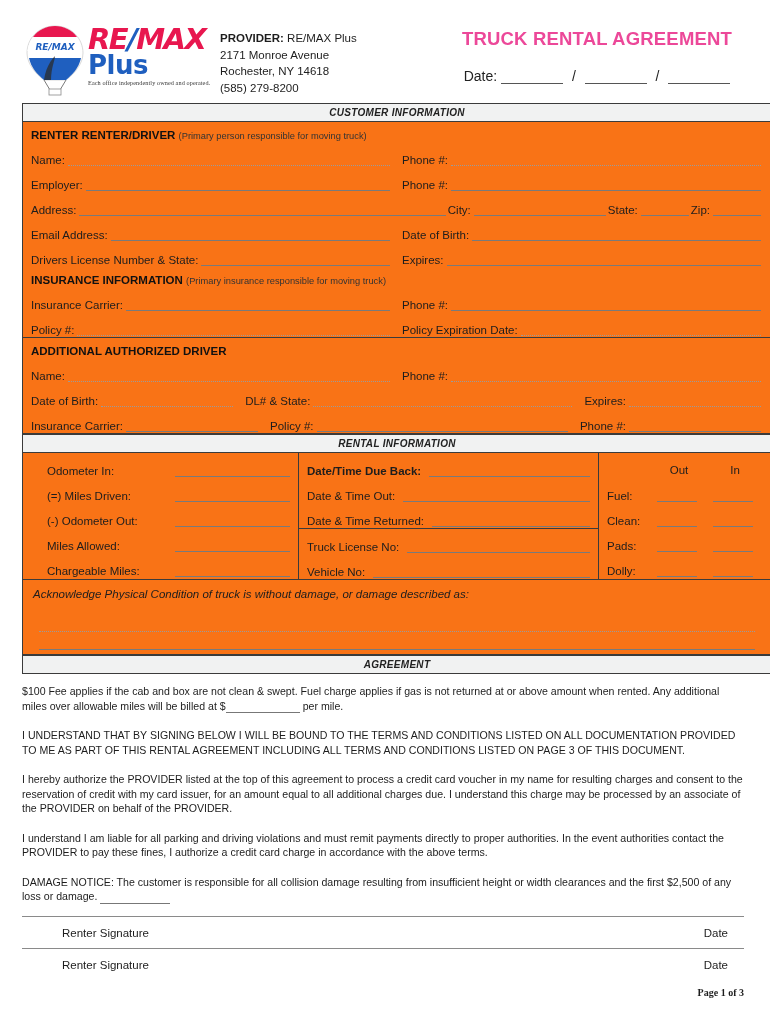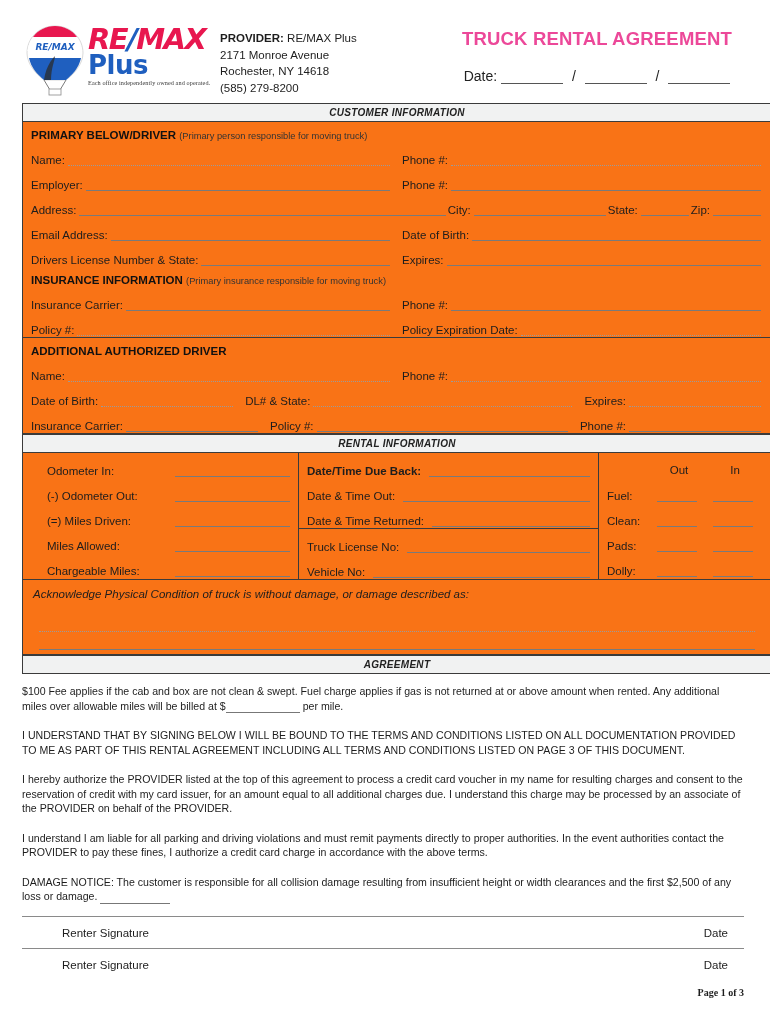--- a/index.html
+++ b/index.html
@@ -334,21 +334,21 @@
       </div>
     </div>
   </div>
 
   <div class="form-table">
 
     <div class="sec-bar">CUSTOMER INFORMATION</div>
 
     <div class="block">
       <div class="grp-title">
-        <span>PRIMARY BELOW/DRIVER</span>
+        <span>RENTER RENTER/DRIVER</span>
         <span class="note">(Primary person responsible for moving truck)</span>
       </div>
 
       <div class="frow">
         <div class="half">
           <span class="lbl">Name:</span>
           <span class="fill dot"></span>
         </div>
         <span class="gap-8"></span>
         <div class="half">
@@ -481,25 +481,25 @@
     <div class="sec-bar thick-top">RENTAL INFORMATION</div>
 
     <div class="rental-wrap">
 
       <div class="rcol-1">
         <div class="rrow">
           <span class="rlbl">Odometer In:</span>
           <span class="rfill"></span>
         </div>
         <div class="rrow">
+          <span class="rlbl">(=) Miles Driven:</span>
+          <span class="rfill"></span>
+        </div>
+        <div class="rrow">
           <span class="rlbl">(-) Odometer Out:</span>
-          <span class="rfill"></span>
-        </div>
-        <div class="rrow">
-          <span class="rlbl">(=) Miles Driven:</span>
           <span class="rfill"></span>
         </div>
         <div class="rrow">
           <span class="rlbl">Miles Allowed:</span>
           <span class="rfill"></span>
         </div>
         <div class="rrow">
           <span class="rlbl">Chargeable Miles:</span>
           <span class="rfill"></span>
         </div>

